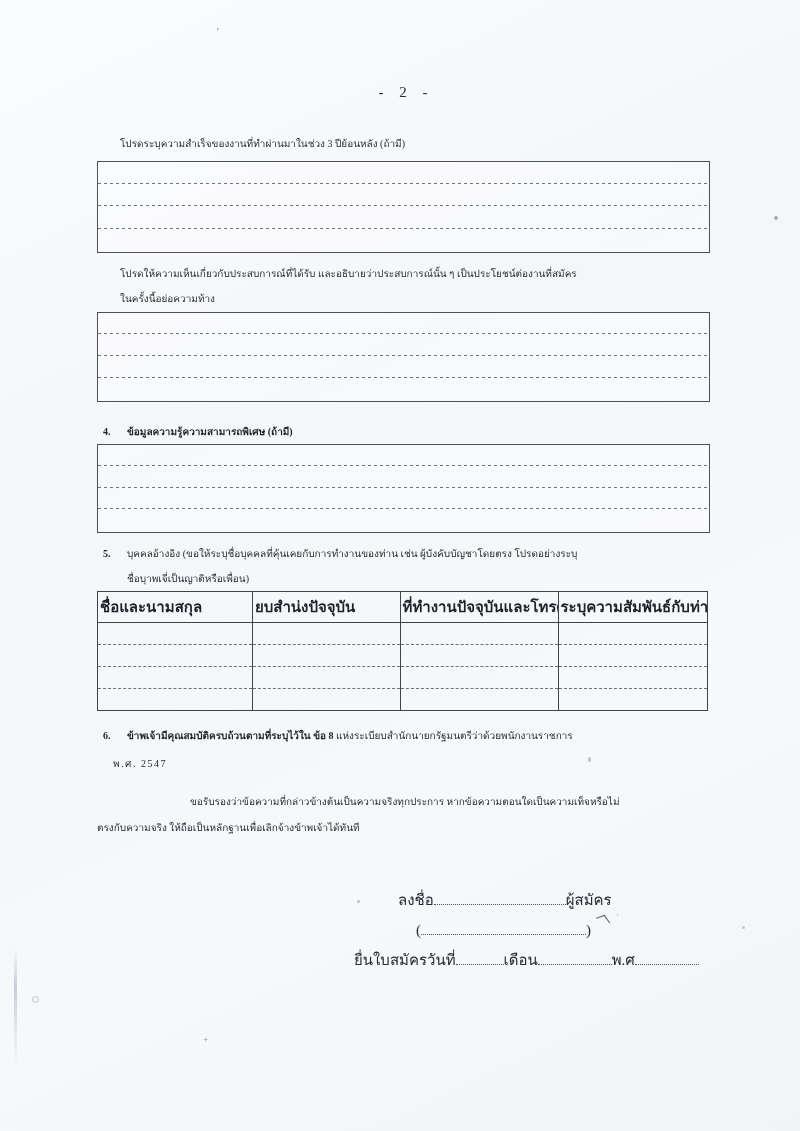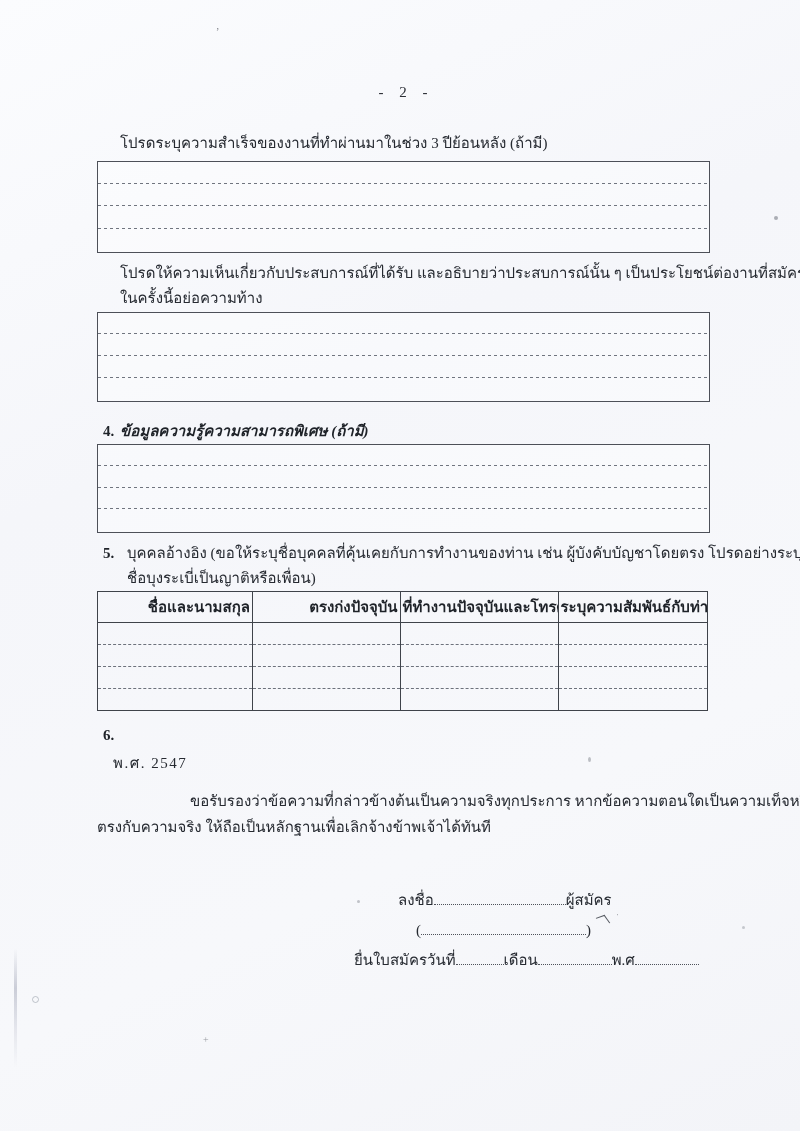--- a/index.html
+++ b/index.html
@@ -9,41 +9,41 @@
     color:#262a31;
     background:#eef0f4;
     overflow:hidden;
   }
   #page{
     position:relative;width:800px;height:1131px;
     background:linear-gradient(155deg,#fbfcfe 0%,#f5f6fa 35%,#f7f8fb 70%,#f3f4f8 100%);
     overflow:hidden;
   }
   .abs{position:absolute;}
-  .txt{font-size:15px;line-height:25px;white-space:nowrap;}
+  .txt{font-size:10px;line-height:25px;white-space:nowrap;}
   .bold{font-weight:bold;color:#1e2228;}
   #page-number{left:97px;top:84px;width:613px;text-align:center;font-size:15px;word-spacing:10px;letter-spacing:1px;color:#2b2e35;}
   
   .fieldbox{
     left:97px;width:611px;
     border:1.4px solid #4d5058;
     background:rgba(255,255,255,0.35);
     display:flex;flex-direction:column;
   }
   .fieldbox .row{flex:1;border-bottom:1px dashed transparent;position:relative;}
   .fieldbox .row:not(:last-child)::after{
     content:"";position:absolute;left:0;right:0;bottom:0;height:1px;
     background:repeating-linear-gradient(to right,#70757f 0 3px,transparent 3px 6px);
   }
   
   #ref-table{left:97px;top:591px;width:611px;border-collapse:collapse;table-layout:fixed;}
   #ref-table th{
     border:1.3px solid #3f434a;
     font-size:15px;font-weight:bold;color:#1e2228;
-    padding:3px 2px;height:22px;text-align:right;white-space:nowrap;overflow:hidden;margin-top:40px;
+    padding:3px 2px;height:22px;text-align:left;white-space:nowrap;overflow:hidden;margin-top:40px;
   }
   #ref-table td{
     border-left:1.3px solid #3f434a;border-right:1.3px solid #3f434a;
     height:21px;padding:0;
   }
   #ref-table tr.body-row:not(:last-child) td{border-bottom:1px dashed #6d727c;}
   #ref-table tr.body-row:last-child td{border-bottom:1.4px solid #3f434a;}
   
   .leader{
     display:inline-block;height:13px;
@@ -77,43 +77,43 @@
   <div class="abs txt" style="left:120px;top:261px;">โปรดให้ความเห็นเกี่ยวกับประสบการณ์ที่ได้รับ และอธิบายว่าประสบการณ์นั้น ๆ เป็นประโยชน์ต่องานที่สมัคร</div>
   <div class="abs txt" style="left:120px;top:286px;">ในครั้งนี้อย่อความท้าง</div>
   <div class="abs fieldbox" style="top:312px;height:88px;">
     <div class="row"></div>
     <div class="row"></div>
     <div class="row"></div>
     <div class="row"></div>
   </div>
 
   <div class="abs txt bold" style="left:103px;top:419px;">4.</div>
-  <div class="abs txt bold" style="left:120px;top:419px;font-style:italic;">ข้อมูลความรู้ความสามารถพิเศษ  (ถ้ามี)</div>
+  <div class="abs txt bold" style="left:127px;top:419px;">ข้อมูลความรู้ความสามารถพิเศษ  (ถ้ามี)</div>
   <div class="abs fieldbox" style="top:444px;height:87px;">
     <div class="row"></div>
     <div class="row"></div>
     <div class="row"></div>
     <div class="row"></div>
   </div>
 
   <div class="abs txt bold" style="left:103px;top:541px;">5.</div>
   <div class="abs txt" style="left:127px;top:541px;"><span class="bold"></span><span>บุคคลอ้างอิง (ขอให้ระบุชื่อบุคคลที่คุ้นเคยกับการทำงานของท่าน เช่น ผู้บังคับบัญชาโดยตรง โปรดอย่างระบุ</span></div>
-  <div class="abs txt" style="left:127px;top:566px;">ชื่อบุงระเบี่เป็นญาติหรือเพื่อน)</div>
+  <div class="abs txt" style="left:127px;top:566px;">ชื่อบุาพเจี่เป็นญาติหรือเพื่อน)</div>
 
   <table class="abs" id="ref-table">
     <colgroup>
       <col style="width:25.4%">
         <col style="width:24.2%">
         <col style="width:25.9%">
         <col style="width:24.5%">
     </colgroup>
     <tbody>
         <tr>
       <th>ชื่อและนามสกุล</th>
-      <th>ตรงก่งปัจจุบัน</th>
+      <th>ยบสำน่งปัจจุบัน</th>
       <th>ที่ทำงานปัจจุบันและโทรศัพท์</th>
       <th>ระบุความสัมพันธ์กับท่าน</th>
     </tr>
     <tr class="body-row">
       <td></td>
           <td></td>
           <td></td>
           <td></td>
     </tr>
     <tr class="body-row">
@@ -131,20 +131,24 @@
     <tr class="body-row">
       <td></td>
           <td></td>
           <td></td>
           <td></td>
     </tr>
   </tbody>
     </table>
 
   <div class="abs txt bold" style="left:103px;top:723px;">6.</div>
+  <div class="abs txt" style="left:127px;top:723px;">
+    <span class="bold">ข้าพเจ้ามีคุณสมบัติครบถ้วนตามที่ระบุไว้ใน ข้อ 8</span>
+    <span>แห่งระเบียบสำนักนายกรัฐมนตรีว่าด้วยพนักงานราชการ</span>
+  </div>
   <div class="abs txt" style="left:113px;top:751px;letter-spacing:1.5px;">พ.ศ. 2547</div>
 
   <div class="abs txt" style="left:97px;top:789px;padding-left:93px;">ขอรับรองว่าข้อความที่กล่าวข้างต้นเป็นความจริงทุกประการ  หากข้อความตอนใดเป็นความเท็จหรือไม่</div>
   <div class="abs txt" style="left:97px;top:815px;">ตรงกับความจริง ให้ถือเป็นหลักฐานเพื่อเลิกจ้างข้าพเจ้าได้ทันที</div>
 
   <div class="abs" style="left:352px;top:886px;width:330px;">
     <div class="sigrow" style="margin-left:46px;">
       <span>ลงชื่อ</span><span class="leader" style="width:132px;"></span><span>ผู้สมัคร</span>
     </div>
     <div class="sigrow" style="margin-left:64px;margin-top:1px;">

